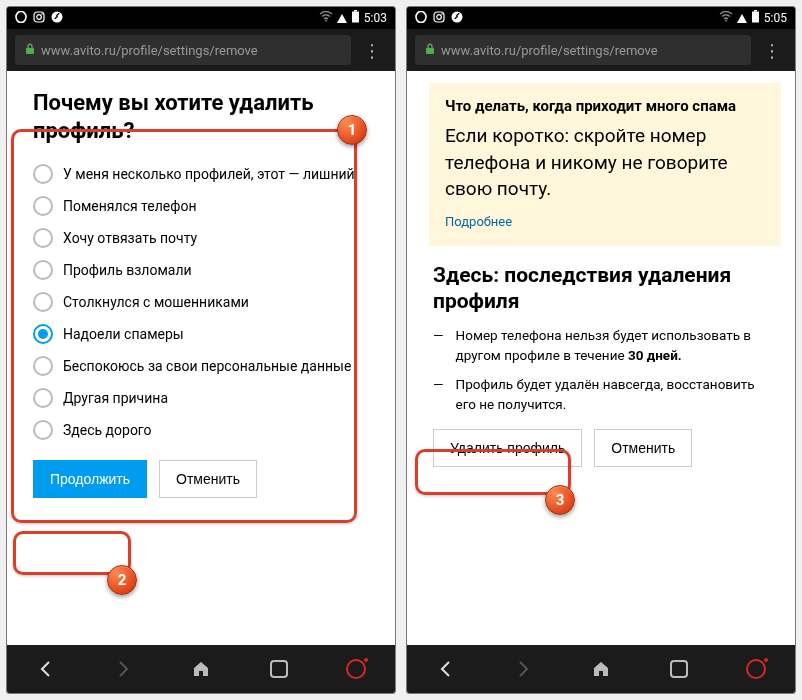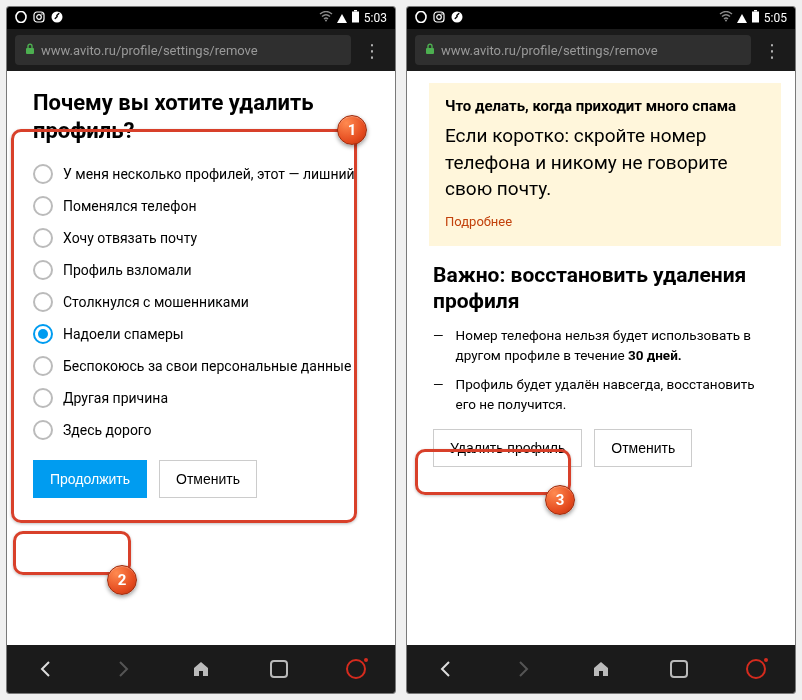--- a/index.html
+++ b/index.html
@@ -74,21 +74,21 @@
   }
   .radio-item.selected .radio-outer { border-color:#009cf0;}
   .radio-inner { width:10px;height:10px;border-radius:50%;background:#009cf0;}
   .btnrow { display:flex; gap:12px; margin-top:14px;}
   .btn { padding:10px 16px; font-size:14px; border:1px solid #ccc; background:#fff; cursor:pointer;}
   .btn.primary { background:#009cf0; color:#fff; border-color:#009cf0;}
   
   .infobox { background:#fff6db; padding:14px 16px 16px 16px; margin:-6px -4px 6px -4px;}
   .infobox .title { font-weight:700; font-size:15px; margin-bottom:8px;}
   .infobox .text { font-size:19px; line-height:1.4; margin-bottom:8px;}
-  .infobox .link { color:#c2410c; font-size:13px;}
+  .infobox .link { color:#0369a1; font-size:13px;}
   .consequences { margin-top:4px;}
   .cons-item { display:flex; gap:12px; font-size:13.5px; line-height:1.45; margin-bottom:10px;}
   .cons-item .dash { flex-shrink:0;}
   
   .bottomnav {
     background:#1b1b1b; height:48px; display:flex; align-items:center; justify-content:space-around;
     color:#888;
   }
   .bottomnav .navic { width:22px; height:22px; display:flex; align-items:center; justify-content:center;}
   .arrow-l svg, .arrow-r svg { stroke:#888; }
@@ -297,21 +297,21 @@
     <div class="more">⋮</div>
   </div>
 
   <div class="content">
     <div class="infobox">
       <div class="title">Что делать, когда приходит много спама</div>
       <div class="text">Если коротко: скройте номер телефона и никому не говорите свою почту.</div>
       <a class="link">Подробнее</a>
     </div>
 
-    <h2>Важно: восстановить удаления профиля</h2>
+    <h2>Здесь: последствия удаления профиля</h2>
     <div class="consequences">
       <div class="cons-item">
         <span class="dash">—</span>
         <span><span>Номер телефона нельзя будет использовать в другом профиле в течение </span><b>30 дней.</b></span>
       </div>
       <div class="cons-item">
         <span class="dash">—</span>
         <span>Профиль будет удалён навсегда, восстановить его не получится.</span>
       </div>
     </div>

